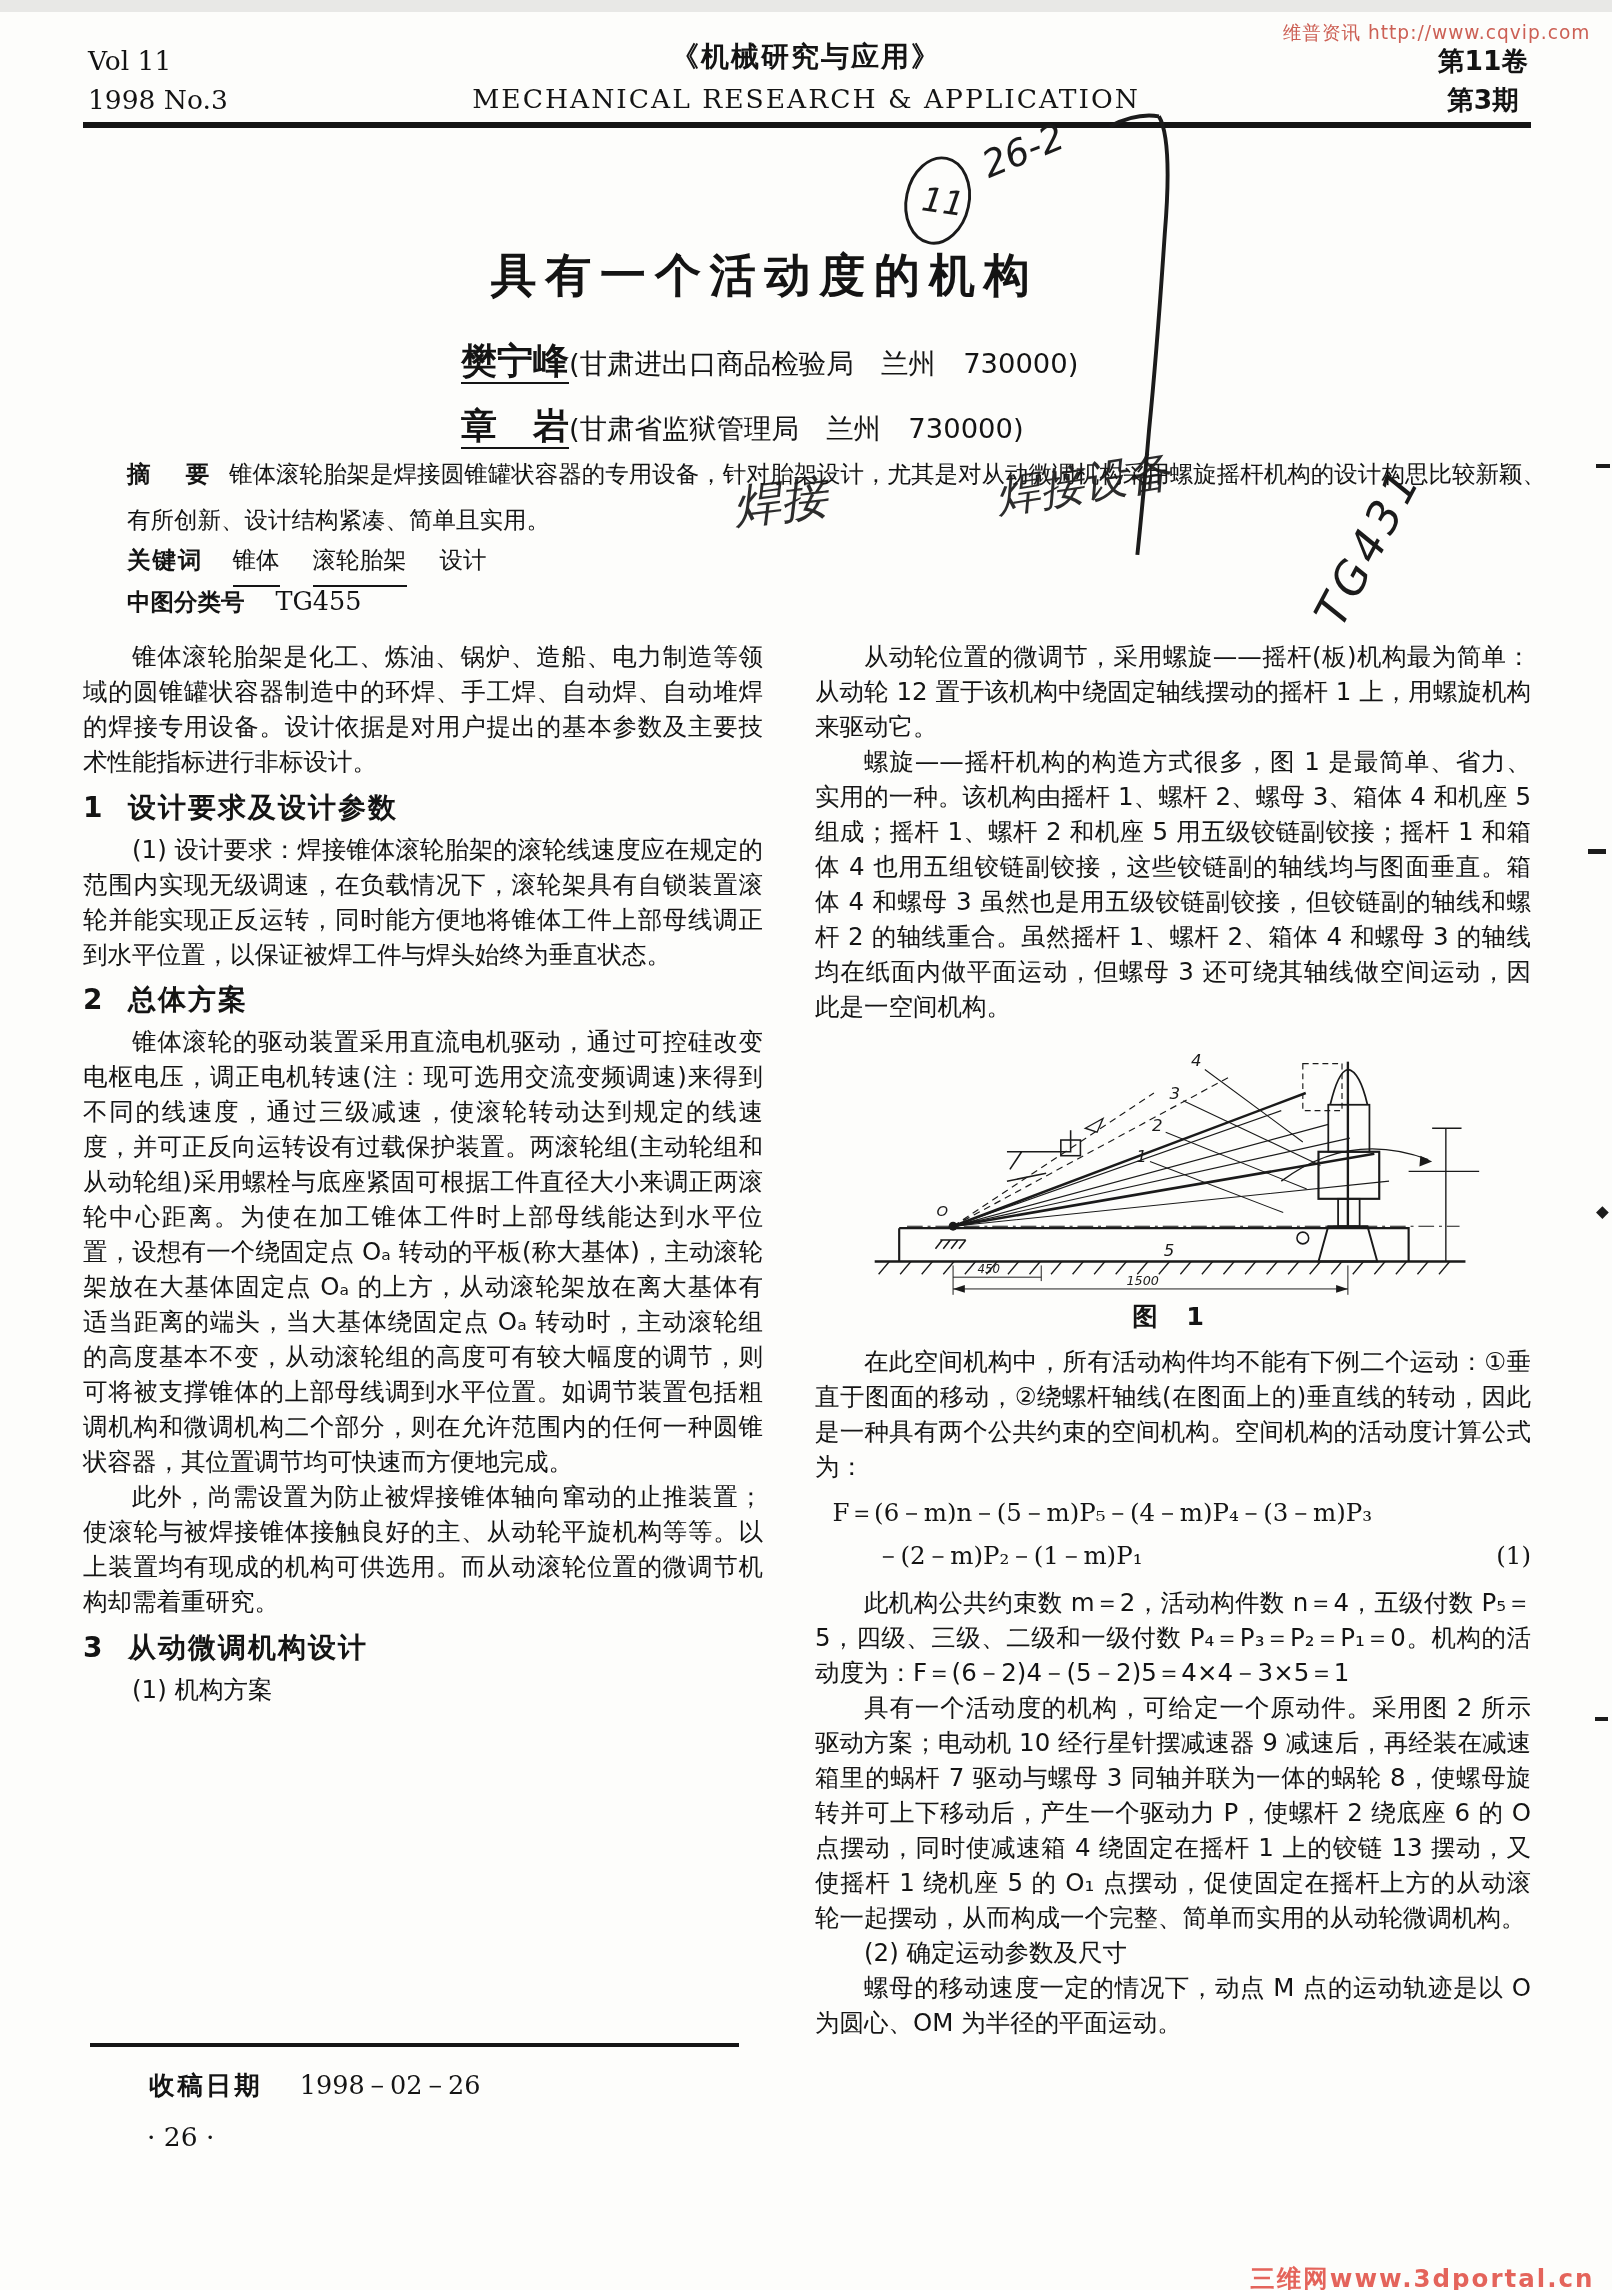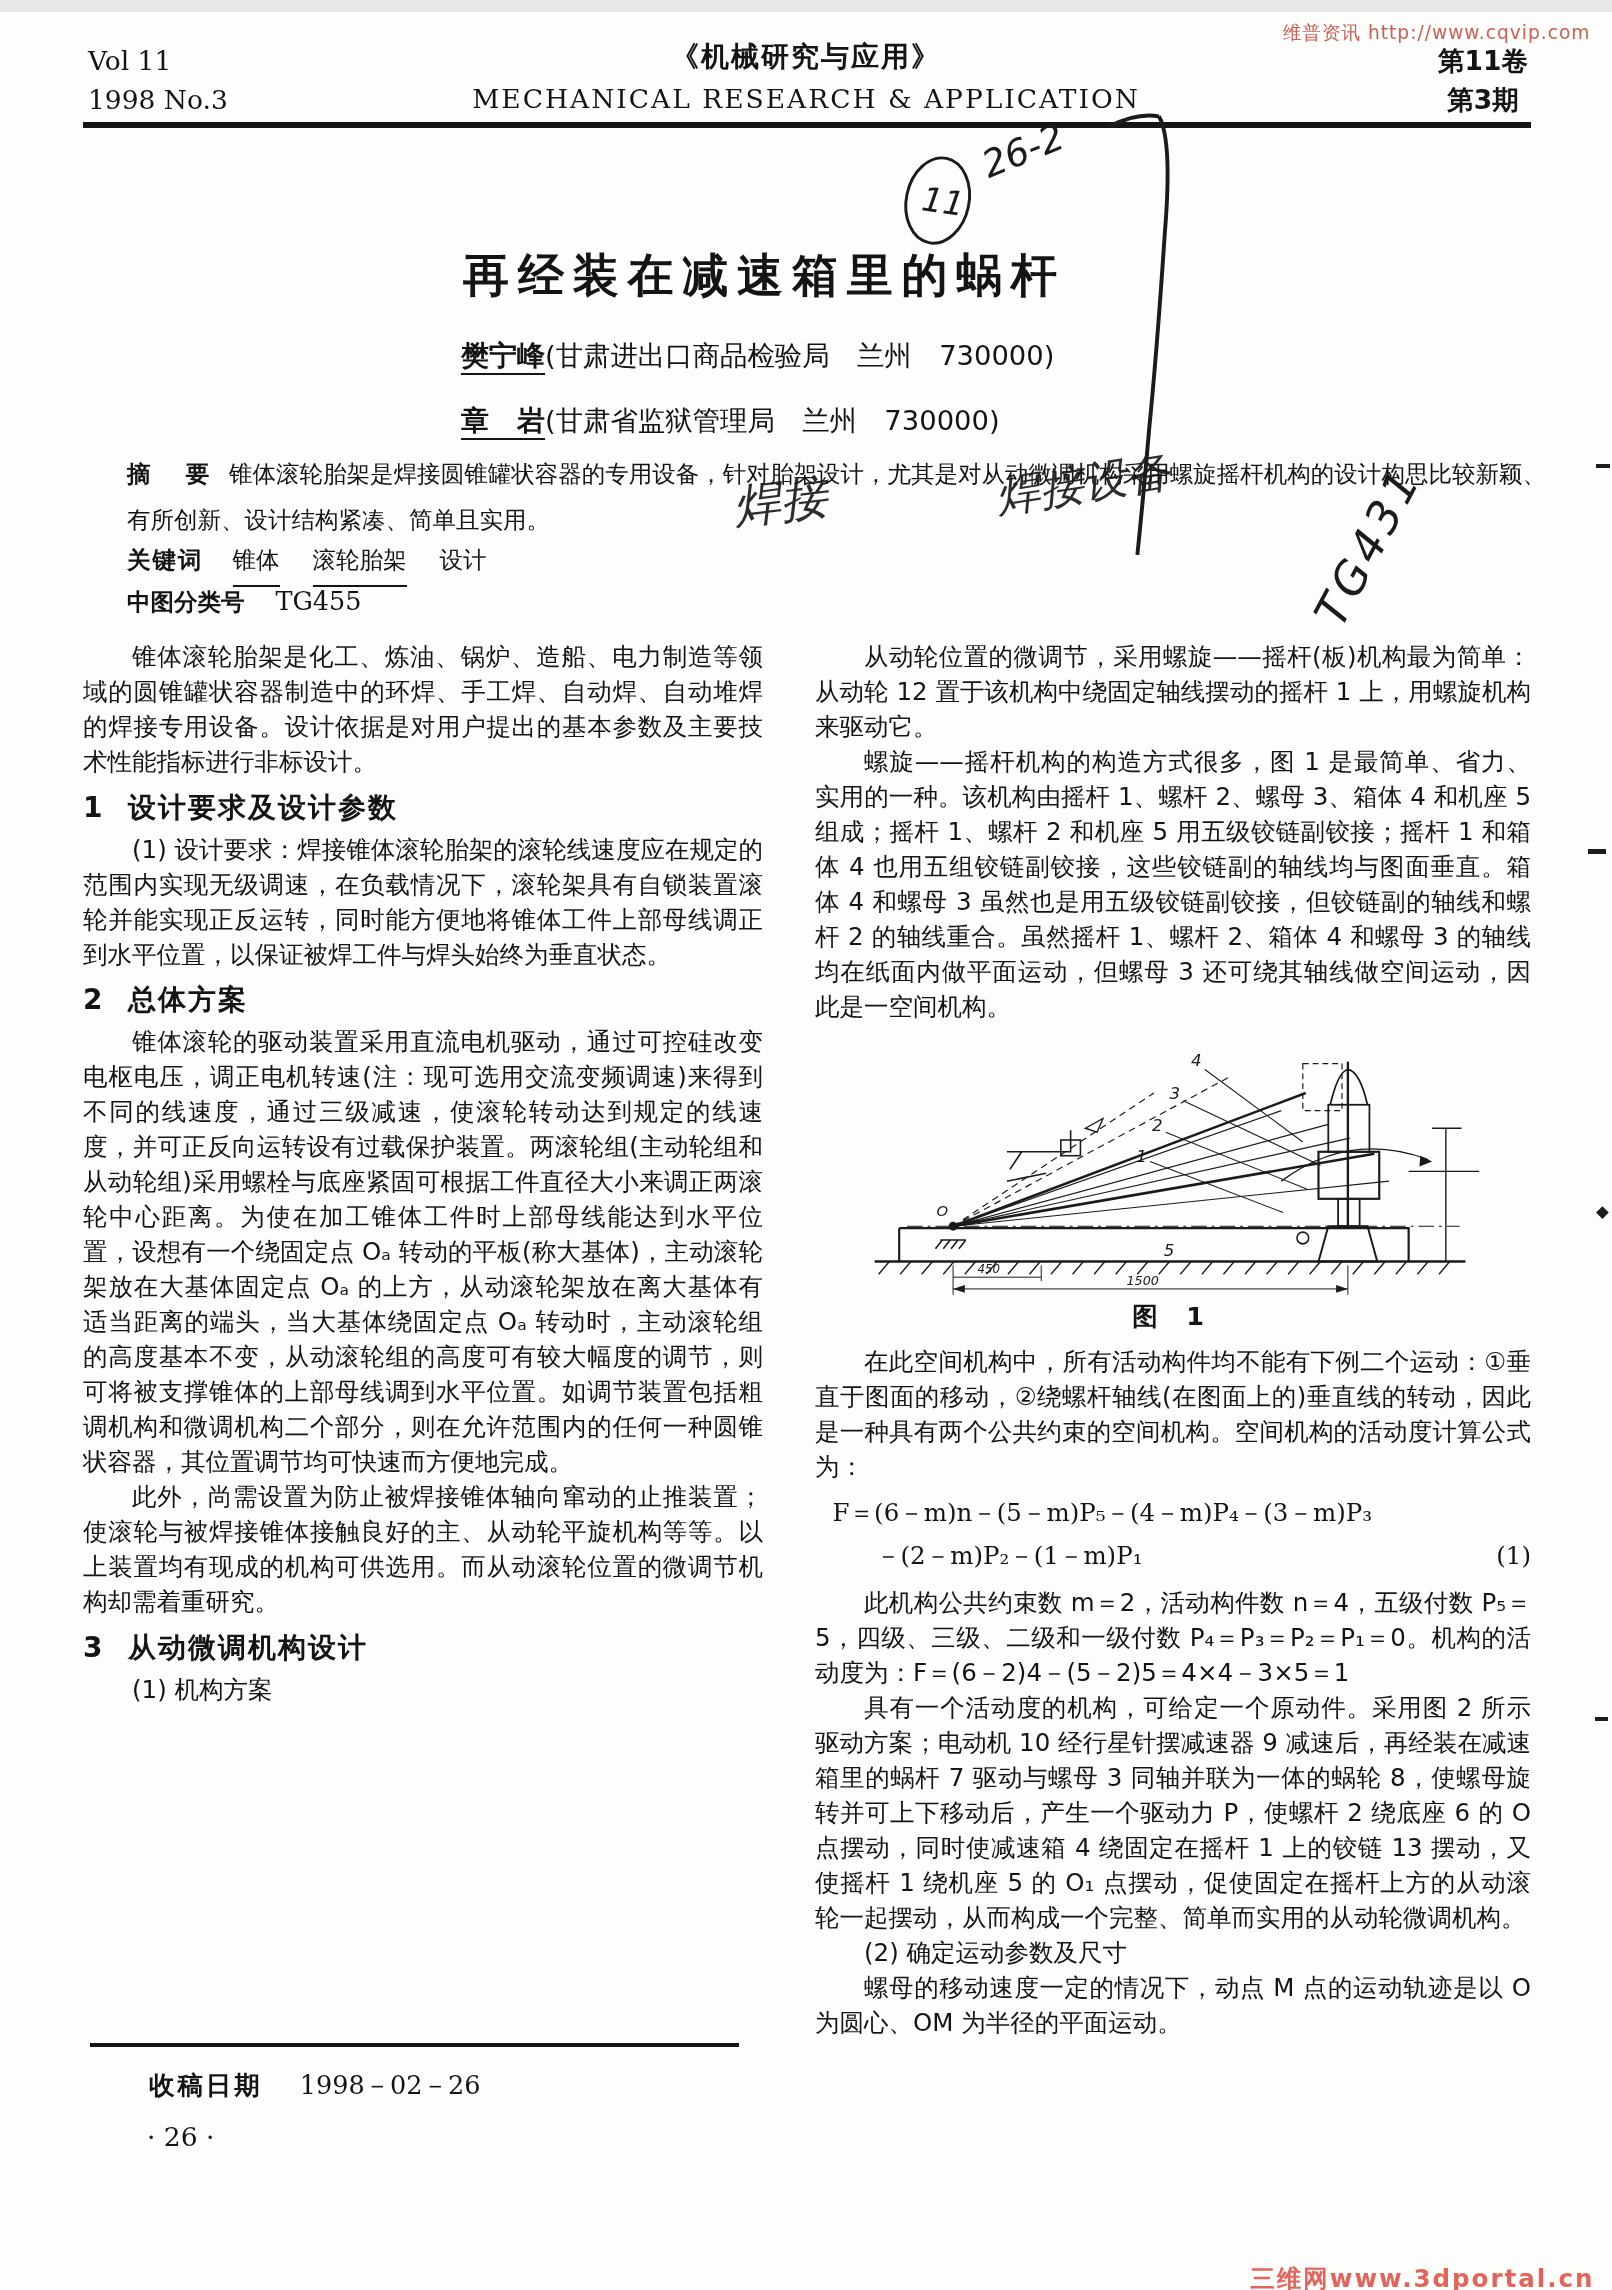--- a/index.html
+++ b/index.html
@@ -15,21 +15,21 @@
   .hdr-left{position:absolute;left:88px;top:29px;font-family:"DejaVu Serif",serif;font-size:26.5px;line-height:39px;}
   .hdr-center{position:absolute;left:0;top:25.5px;width:1612px;text-align:center;}
   .hdr-center .cn{font-size:28px;font-weight:bold;letter-spacing:2px;}
   .hdr-center .en{font-family:"DejaVu Serif",serif;font-size:26.5px;letter-spacing:2px;margin-top:7.8px;}
   .hdr-right{position:absolute;right:84px;top:29px;font-size:26.5px;font-weight:bold;line-height:39px;text-align:center;}
   .hdr-rule{position:absolute;left:83px;top:110px;width:1448px;height:5.9px;background:#151515;}
   
   .title{position:absolute;left:0;top:233px;width:1529px;text-align:center;
          font-size:46px;font-weight:900;letter-spacing:8.8px;}
   .author-line{position:absolute;left:461px;font-size:27.4px;white-space:nowrap;}
-  .author-line .nm{font-size:28px;font-weight:bold;border-bottom:2.9px solid #151515;padding-bottom:1px;}
+  .author-line .nm{font-size:36px;font-weight:bold;border-bottom:2.9px solid #151515;padding-bottom:1px;}
   .a1{top:325px;} .a2{top:390px;}
   
   .abs{position:absolute;left:127px;top:439px;width:1419px;font-size:23.5px;line-height:46px;text-align:justify;}
   .abs .lbl{font-weight:bold;letter-spacing:5.9px;margin-right:13.7px;}
   .kw{position:absolute;left:127px;top:532px;font-size:23.5px;}
   .kw .lbl{font-weight:bold;letter-spacing:2px;margin-right:21.6px;}
   .kw .item{margin-right:25.5px;}
   .kw .u{border-bottom:2.5px solid #151515;padding-bottom:11px;}
   .clc{position:absolute;left:127px;top:574px;font-size:23.5px;}
   .clc .lbl{font-weight:bold;margin-right:23.5px;}
@@ -85,21 +85,21 @@
   <div class="hdr-center">
     <div class="cn">《机械研究与应用》</div>
     <div class="en">MECHANICAL RESEARCH &amp; APPLICATION</div>
   </div>
   <div class="hdr-right">
     <div>第11卷</div>
     <div>第3期</div>
   </div>
   <div class="hdr-rule"></div>
 
-  <div class="title">再经装在减速箱里的蜗杆</div>
+  <div class="title">具有一个活动度的机构</div>
 
   <div class="author-line a1">
     <span class="nm">樊宁峰</span><span>(甘肃进出口商品检验局　兰州　730000)</span>
   </div>
   <div class="author-line a2">
     <span class="nm">章　岩</span><span>(甘肃省监狱管理局　兰州　730000)</span>
   </div>
 
   <svg class="hw-svg" width="323" height="461" viewBox="0 0 330 470">
     <ellipse cx="62" cy="92" rx="32" ry="44" fill="none" stroke="#1b1b1b" stroke-width="3" transform="rotate(12 62 92)"></ellipse>

